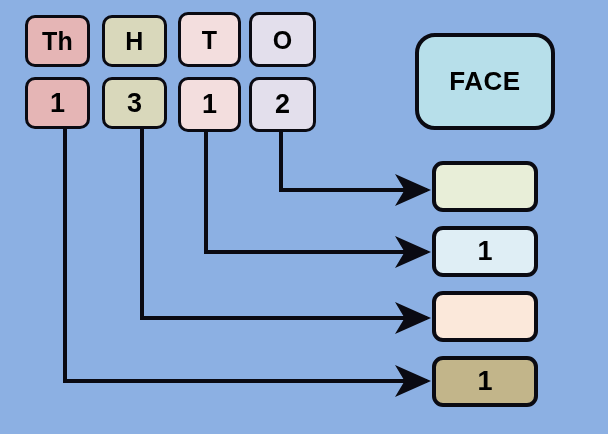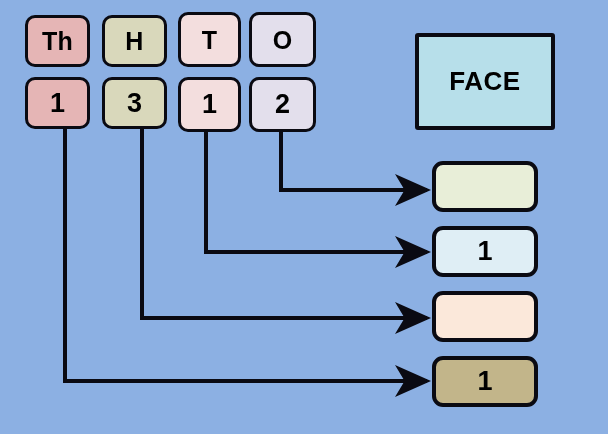--- a/index.html
+++ b/index.html
@@ -42,21 +42,21 @@
   .place-head {
     font-size: 25px;
     letter-spacing: 0.2px;
   }
   .place-digit {
     font-size: 27px;
   }
   .face-value-box {
     font-size: 26px;
     flex-direction: row;
-    border-radius: 3px;
+    border-radius: 20px;
     border-width: 4px;
     letter-spacing: 0.5px;
   }
   .face-value-box span {
     display: block;
   }
   .result-box {
     font-size: 27px;
     border-radius: 11px;
     border-width: 4px;

